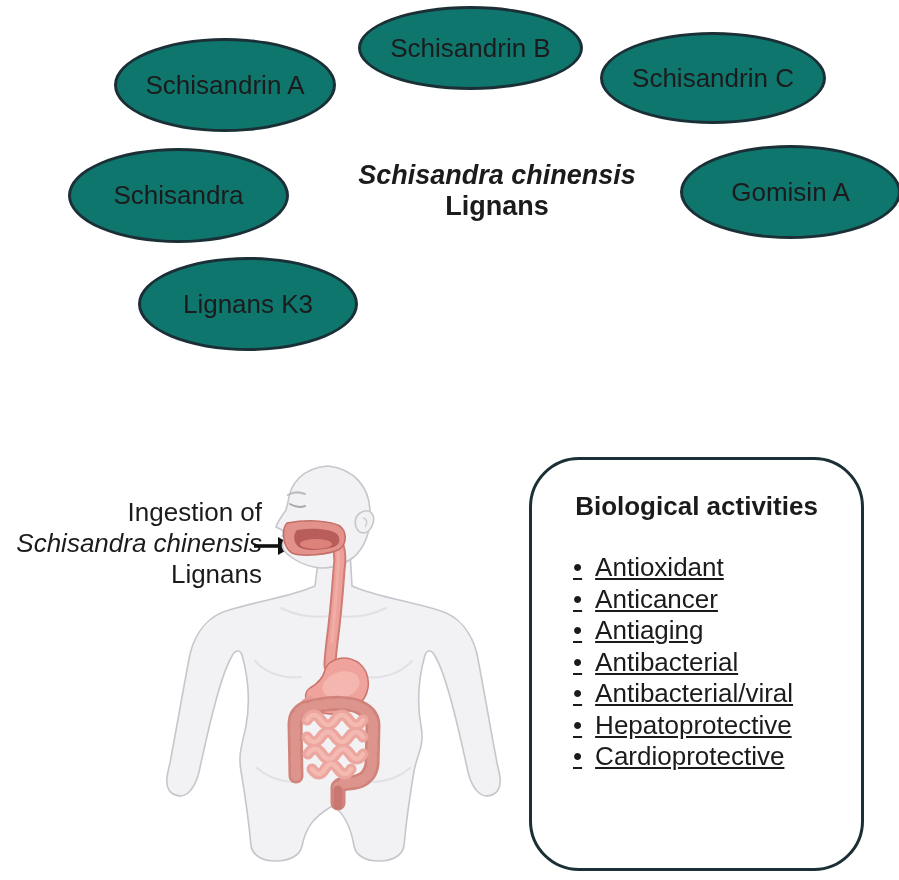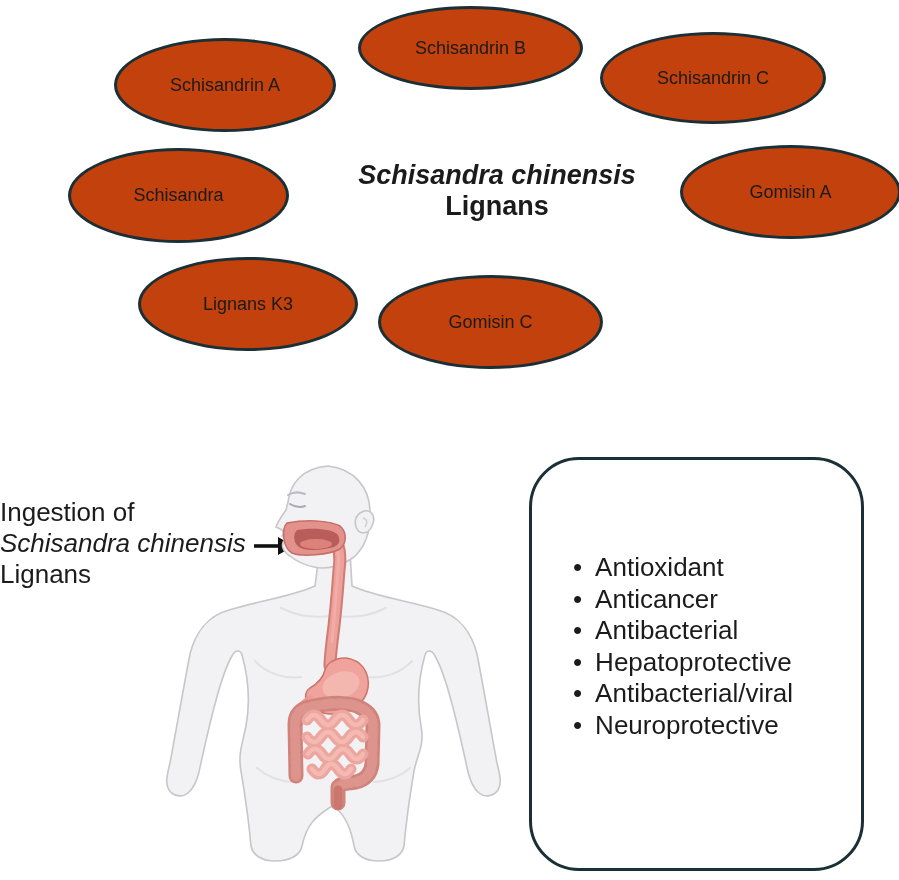--- a/index.html
+++ b/index.html
@@ -7,46 +7,46 @@
     --gi_mid:#eca19a; --gi_dark:#d0837b; --gi_light:#f4b7b0; --gi_deep:#c9776f;
     --body_fill:#f2f2f4; --body_stroke:#c6c6cc; --body_shade:#e0e0e5;
   }
   html,body{margin:0;padding:0;background:#ffffff;}
   .canvas{
     position:relative;width:899px;height:880px;background:#ffffff;overflow:hidden;
     font-family:"Liberation Sans","DejaVu Sans",sans-serif;color:var(--ink,#1b1b1b);
   }
   .node{
     position:absolute;border:3px solid var(--outline,#1a2f36);border-radius:50%;
-    background:#c2410c;display:flex;align-items:center;justify-content:center;
-    font-size:18px;color:var(--ink,#1b1b1b);text-align:center;
+    background:#0f766e;display:flex;align-items:center;justify-content:center;
+    font-size:26px;color:var(--ink,#1b1b1b);text-align:center;
   }
   .cluster-title{
     position:absolute;left:327px;top:160px;width:340px;text-align:center;
     font-size:27px;font-weight:bold;line-height:31px;
   }
   .cluster-title .species{font-style:italic;}
   .ingestion{
-    position:absolute;left:0px;top:497px;width:262px;text-align:left;
+    position:absolute;left:0px;top:497px;width:262px;text-align:right;
     font-size:26px;line-height:31px;
   }
   .ingestion .species{font-style:italic;}
   .arrow-svg{position:absolute;left:252px;top:534px;}
   .body-svg{position:absolute;left:163px;top:458px;}
   .bio-box{
     position:absolute;left:529px;top:457px;width:335px;height:414px;
     border:3px solid var(--outline,#1a2f36);border-radius:50px;background:#ffffff;
     box-sizing:border-box;
   }
   .bio-title{
     position:absolute;top:31px;left:0;width:100%;text-align:center;
     font-size:26px;font-weight:bold;
   }
   .bio-list{
-    position:absolute;top:92px;left:41px;margin:0;padding:0;list-style:none;
+    position:absolute;top:92px;left:41px;margin:0;padding:0;list-style:none;text-decoration:underline;
   }
   .bio-list li{
     height:31.5px;display:flex;align-items:center;font-size:26px;
   }
   .bio-list li::before{
     content:"\2022";margin-right:13px;font-size:26px;
   }
   
   .k-body{fill:var(--body_fill,#f2f2f4);stroke:var(--body_stroke,#c6c6cc);stroke-width:1.6;stroke-linejoin:round;}
   .k-shade{fill:none;stroke:var(--body_shade,#e0e0e5);stroke-width:2;stroke-linecap:round;}
@@ -68,23 +68,20 @@
     <span>Schisandrin C</span>
   </div>
   <div class="node" style="left:68px;top:148px;width:215px;height:89px">
     <span>Schisandra</span>
   </div>
   <div class="node" style="left:680px;top:145px;width:215px;height:88px">
     <span>Gomisin A</span>
   </div>
   <div class="node" style="left:138px;top:257px;width:214px;height:88px">
     <span>Lignans K3</span>
-  </div>
-  <div class="node" style="left:378px;top:275px;width:219px;height:88px">
-    <span>Gomisin C</span>
   </div>
 
   <div class="cluster-title">
     <div class="species">Schisandra chinensis</div>
     <div>Lignans</div>
   </div>
 
   <div class="ingestion">
     <div>Ingestion of</div>
     <div class="species">Schisandra chinensis</div>
@@ -166,23 +163,25 @@
           <path d="M 144,279 q 7,10 14,0 t 14,0 t 14,0 t 14,0"></path>
           <path d="M 145,296 q 7,-10 14,0 t 14,0 t 14,0 t 13,0"></path>
           <path d="M 149,311 q 7,10 13,0 t 13,0 t 13,0"></path>
         </g>
       </g>
       <path d="M 175,332 L 175,347" fill="none" stroke="#c9776f" stroke-width="9" stroke-linecap="round"></path>
     </g>
   </svg>
 
   <div class="bio-box">
+    <div class="bio-title">Biological activities</div>
     <ul class="bio-list">
       <li>Antioxidant</li>
       <li>Anticancer</li>
+      <li>Antiaging</li>
       <li>Antibacterial</li>
+      <li>Antibacterial/viral</li>
       <li>Hepatoprotective</li>
-      <li>Antibacterial/viral</li>
-      <li>Neuroprotective</li>
+      <li>Cardioprotective</li>
     </ul>
   </div>
 
 </div>
 
 </body></html>

